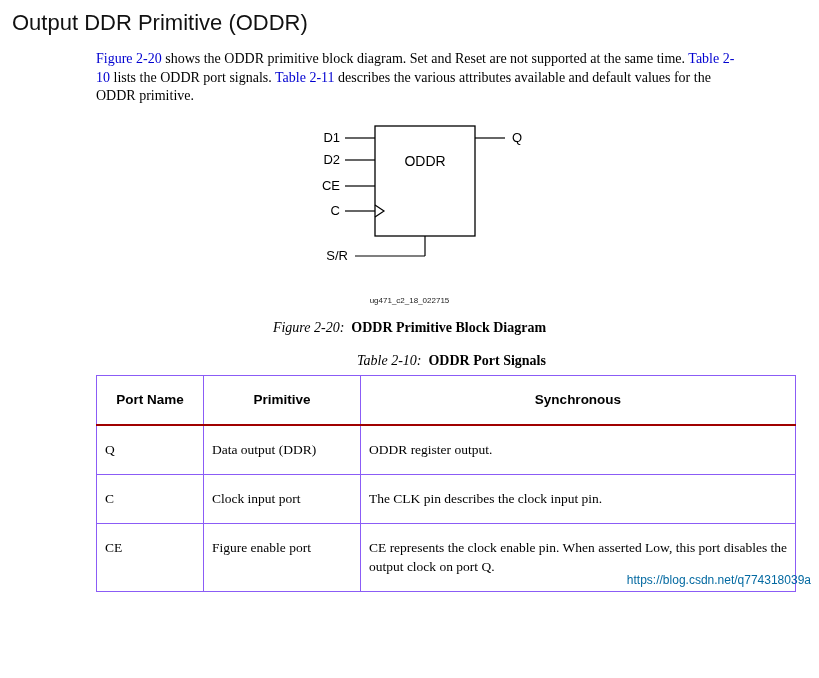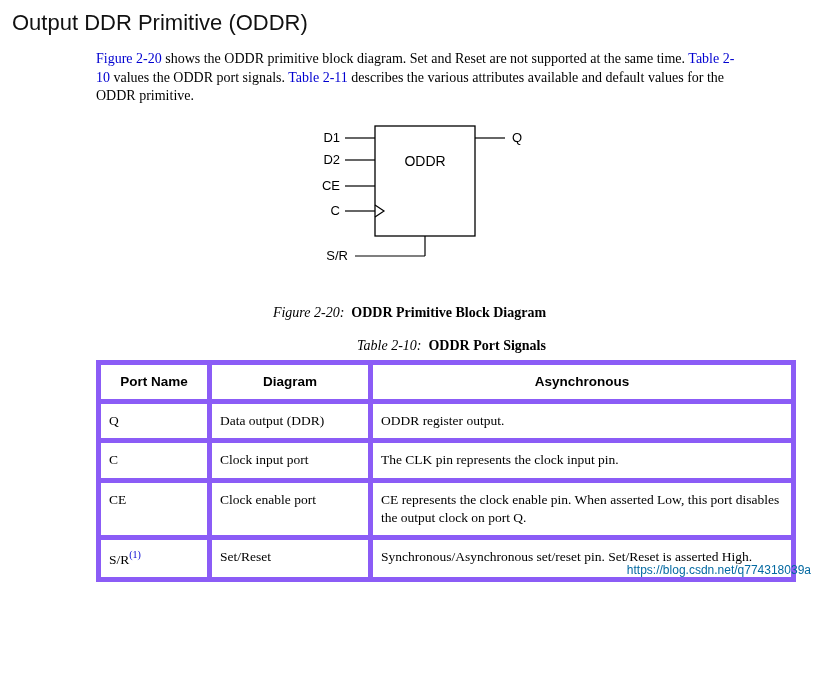--- a/index.html
+++ b/index.html
@@ -53,22 +53,22 @@
   }
   .table-caption .tab-label { font-style: italic; }
   .table-caption .tab-title { font-weight: bold; }
   table.port-table {
     border-collapse: collapse;
     margin-left: 84px;
     width: 700px;
     font-size: 13.5px;
   }
   table.port-table th, table.port-table td {
-    border: 5px solid #8b5cf6;
-    padding: 8px 8px;
+    border: 1px solid #8b5cf6;
+    padding: 15px 8px;
     vertical-align: top;
     text-align: left;
   }
   table.port-table th {
     font-family: Arial, Helvetica, sans-serif;
     font-weight: bold;
     text-align: center;
   }
   table.port-table thead { border-bottom: 2px solid #a00000; }
   table.port-table thead tr { border-bottom: 2px solid #a00000; }
@@ -82,21 +82,21 @@
     font-size: 12px;
     pointer-events: none;
   }
 </style>
 </head>
 <body>
 
 <h2 class="section-title">Output DDR Primitive (ODDR)</h2>
 
 <p class="body-text">
-  <span class="xref">Figure 2-20</span><span> shows the ODDR primitive block diagram. Set and Reset are not supported at the same time. </span><span class="xref">Table 2-10</span><span> values the ODDR port signals. </span><span class="xref">Table 2-11</span><span> describes the various attributes available and default values for the ODDR primitive.</span>
+  <span class="xref">Figure 2-20</span><span> shows the ODDR primitive block diagram. Set and Reset are not supported at the same time. </span><span class="xref">Table 2-10</span><span> lists the ODDR port signals. </span><span class="xref">Table 2-11</span><span> describes the various attributes available and default values for the ODDR primitive.</span>
 </p>
 
 <div class="figure-container">
   <svg class="block-diagram" width="300" height="170" viewBox="0 0 300 170">
     <rect x="115" y="10" width="100" height="110" fill="none" stroke="#000" stroke-width="1.3"></rect>
     <text x="165" y="50" font-family="Arial" font-size="14" text-anchor="middle">ODDR</text>
 
     <line x1="85" y1="22" x2="115" y2="22" stroke="#000" stroke-width="1.2"></line>
     <text x="80" y="26" font-family="Arial" font-size="13" text-anchor="end">D1</text>
 
@@ -110,55 +110,51 @@
     <polyline points="115,89 124,95 115,101" fill="none" stroke="#000" stroke-width="1.2"></polyline>
     <text x="80" y="99" font-family="Arial" font-size="13" text-anchor="end">C</text>
 
     <line x1="215" y1="22" x2="245" y2="22" stroke="#000" stroke-width="1.2"></line>
     <text x="252" y="26" font-family="Arial" font-size="13" text-anchor="start">Q</text>
 
     <line x1="165" y1="120" x2="165" y2="140" stroke="#000" stroke-width="1.2"></line>
     <line x1="95" y1="140" x2="165" y2="140" stroke="#000" stroke-width="1.2"></line>
     <text x="88" y="144" font-family="Arial" font-size="13" text-anchor="end">S/R</text>
   </svg>
+  <div class="img-id">ug471_c2_18_022715</div>
 </div>
 
 <div class="figure-caption">
   <span class="fig-label">Figure 2-20:</span>&nbsp;&nbsp;<span class="fig-title">ODDR Primitive Block Diagram</span>
 </div>
 
 <div class="table-caption">
   <span class="tab-label">Table 2-10:</span>&nbsp;&nbsp;<span class="tab-title">ODDR Port Signals</span>
 </div>
 
 <table class="port-table">
   <thead>
     <tr>
       <th style="width:90px">Port Name</th>
-      <th style="width:140px">Diagram</th>
-      <th>Asynchronous</th>
+      <th style="width:140px">Primitive</th>
+      <th>Synchronous</th>
     </tr>
   </thead>
   <tbody>
     <tr>
       <td class="hr-row">Q</td>
       <td>Data output (DDR)</td>
       <td>ODDR register output.</td>
     </tr>
     <tr>
       <td>C</td>
       <td>Clock input port</td>
-      <td>The CLK pin represents the clock input pin.</td>
+      <td>The CLK pin describes the clock input pin.</td>
     </tr>
     <tr>
       <td>CE</td>
-      <td>Clock enable port</td>
+      <td>Figure enable port</td>
       <td>CE represents the clock enable pin. When asserted Low, this port disables the output clock on port Q.</td>
-    </tr>
-    <tr>
-      <td><span>S/R</span><span class="sup-note">(1)</span></td>
-      <td>Set/Reset</td>
-      <td>Synchronous/Asynchronous set/reset pin. Set/Reset is asserted High.</td>
     </tr>
   </tbody>
 </table>
 
 <div class="watermark">https://blog.csdn.net/q774318039a</div>
 
 </body></html>

